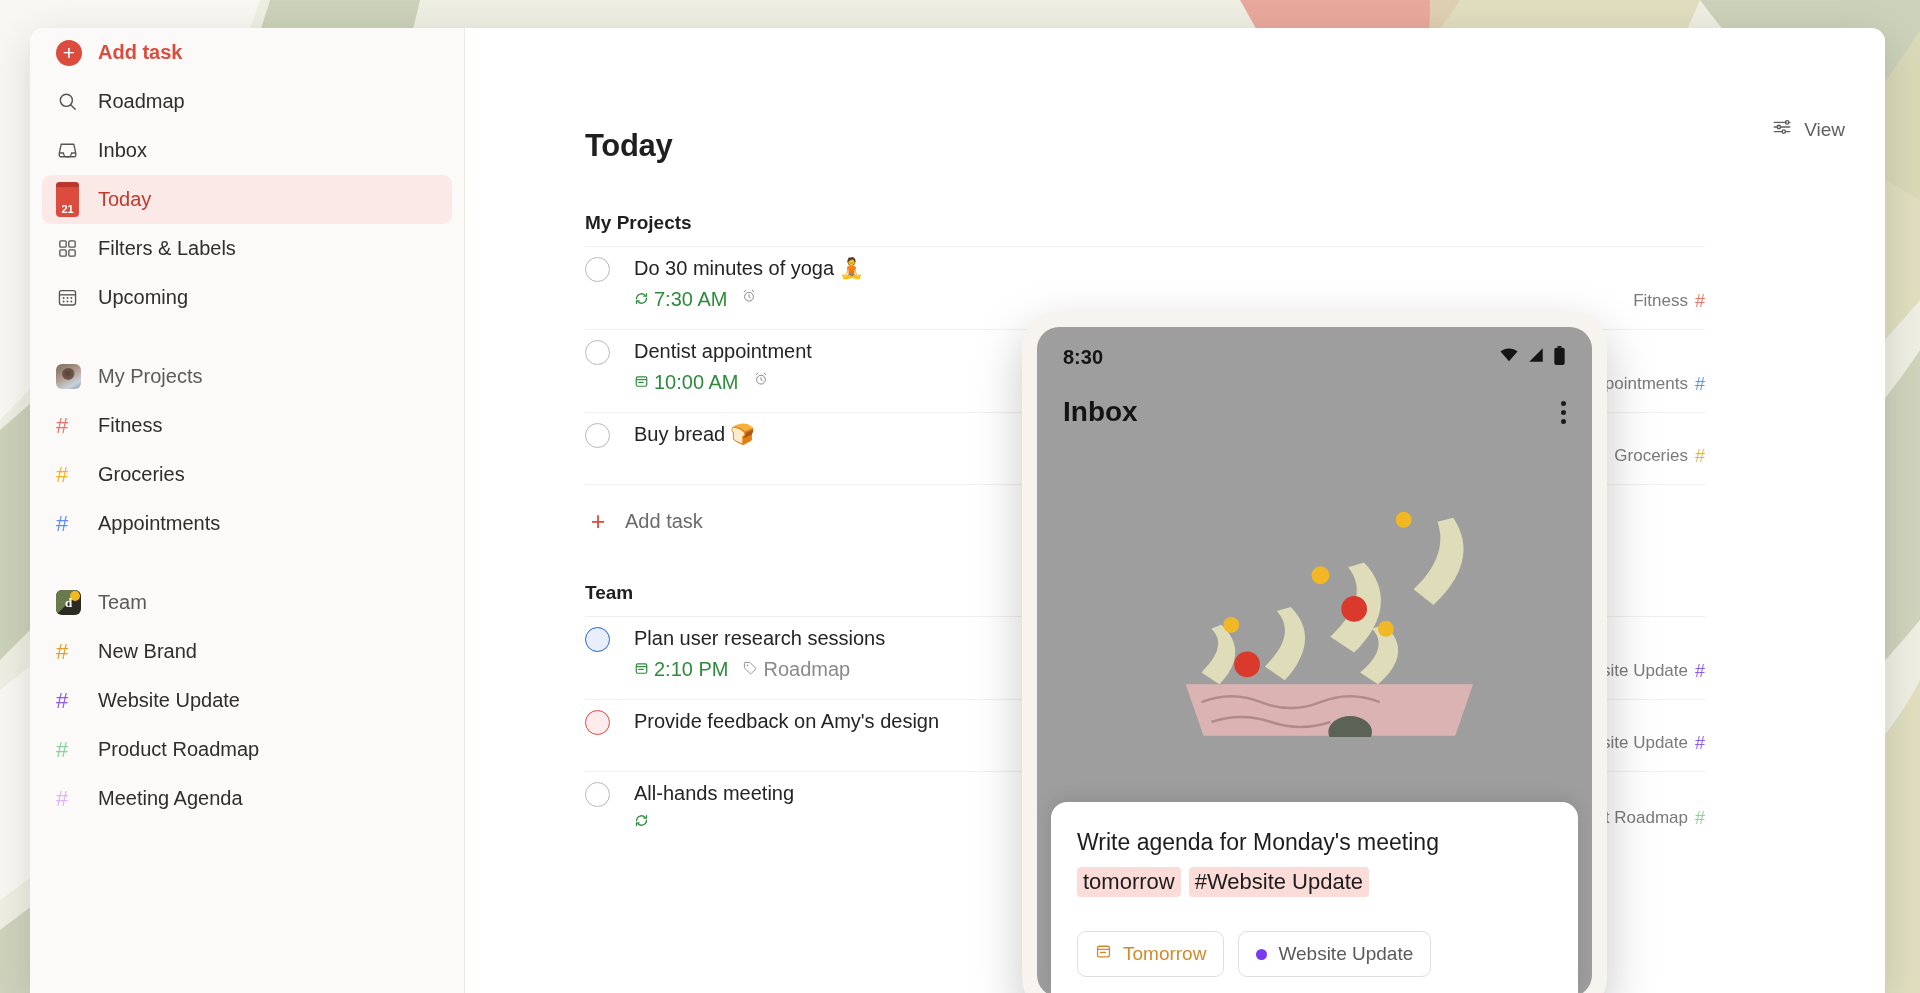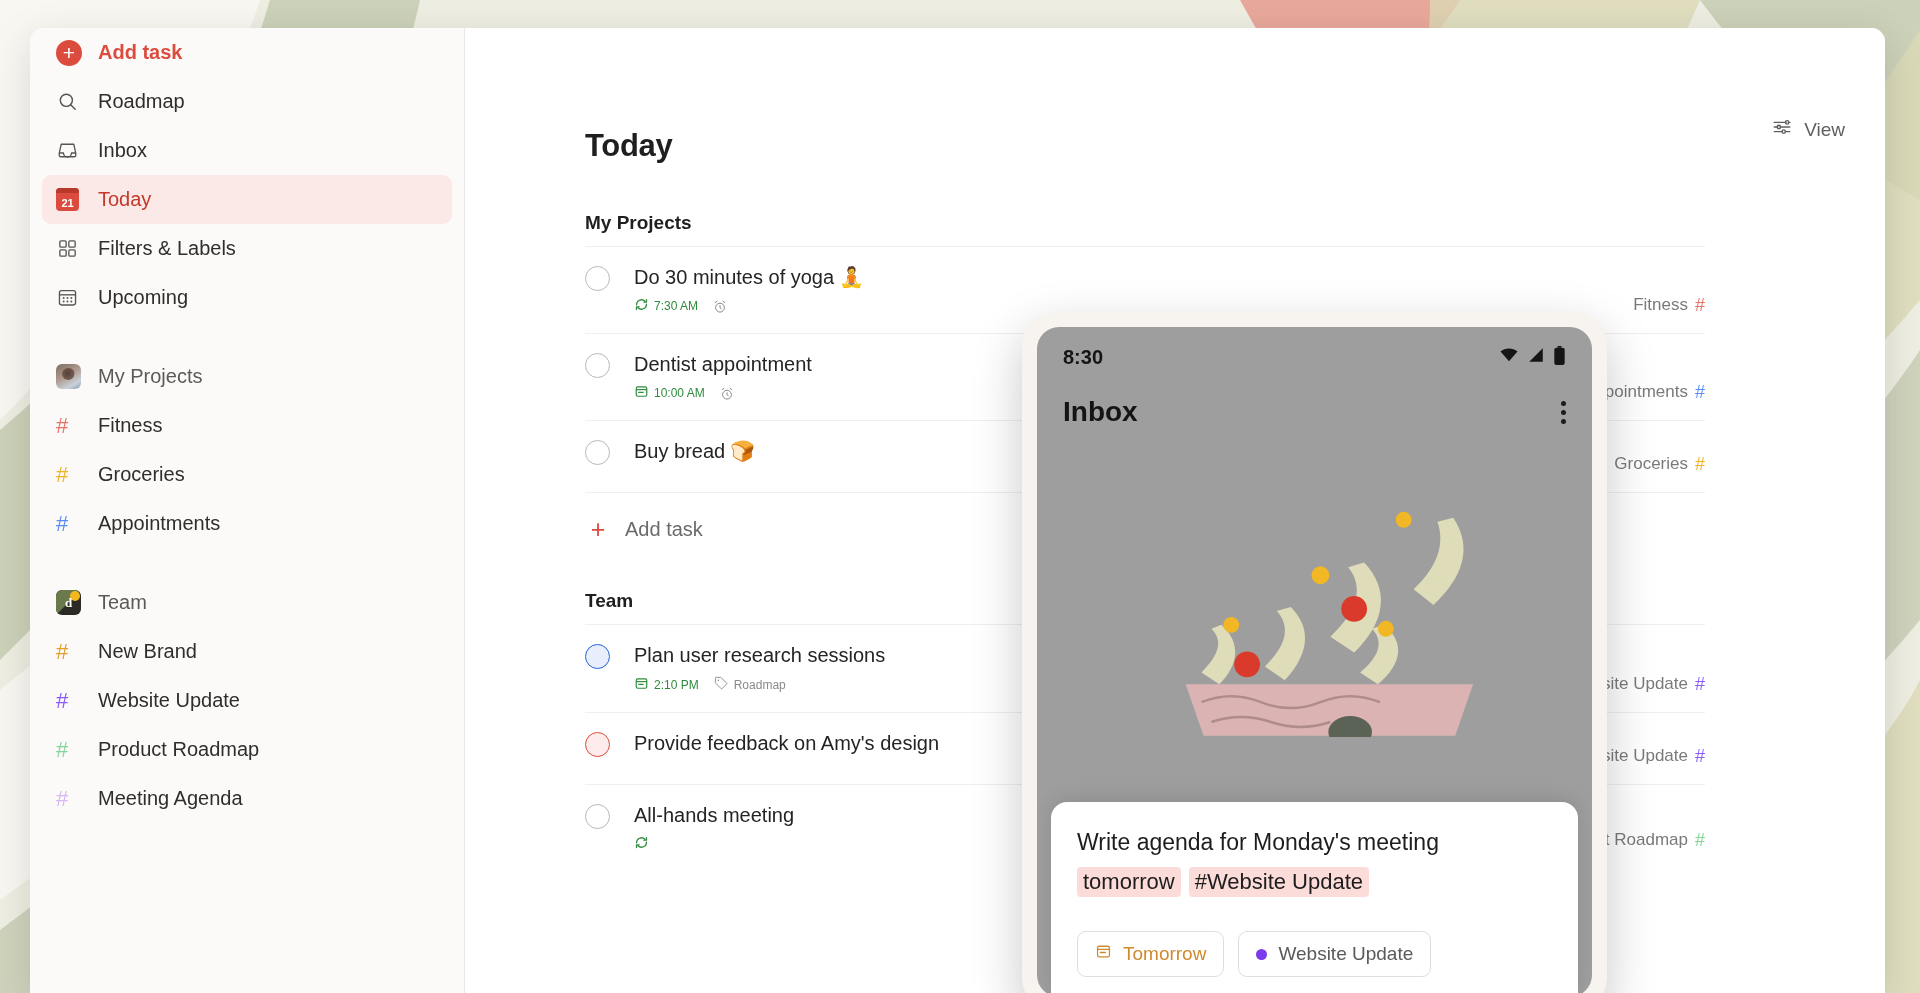--- a/index.html
+++ b/index.html
@@ -96,21 +96,21 @@
     width: 26px; height: 26px; border-radius: 50%;
     background: #dc4c3e; color: #fff;
     display: flex; align-items: center; justify-content: center;
     font-size: 21px; line-height: 1; font-weight: 400;
   }
   .sb-item.active {
     background: #fbe9e7;
     color: #c3392c;
   }
   .cal-today {
-    width: 23px; height: 23px; border-radius: 4px;
+    width: 23px; height: 35px; border-radius: 4px;
     background: #dc4c3e; color: #fff;
     font-size: 11px; font-weight: 700;
     display: flex; align-items: flex-end; justify-content: center;
     padding-bottom: 2px;
     position: relative;
   }
   .cal-today::before{
     content:""; position:absolute; top:0; left:0; right:0; height:5px;
     background:#b8392c; border-radius:4px 4px 0 0;
   }
@@ -174,37 +174,37 @@
     letter-spacing: -.3px;
   }
   .section-title {
     font-size: 19px; font-weight: 700; color: #1f1f1f;
     margin-top: 48px;
   }
   .task-list { margin-top: 12px; width: 1120px; }
   .task-row {
     display: flex; align-items: flex-start;
     border-top: 1px solid #f0efed;
-    padding: 18px 0 18px 0;
+    padding: 9px 0 18px 0;
     min-height: 72px;
     position: relative;
   }
   .task-row:first-child { border-top: 1px solid #f0efed; }
   .chk {
     width: 25px; height: 25px; border-radius: 50%;
     border: 1.6px solid #b9b9b9;
     flex: 0 0 25px; margin-top: 1px; cursor: pointer;
   }
   .chk.p1 { border-color: #dc4c3e; background: #fdeceb; }
   .chk.p3 { border-color: #2563d6; background: #e8eefb; }
   .task-body { margin-left: 24px; flex: 1 1 auto; }
   .task-title { font-size: 20px; color: #242424; line-height: 1.2; }
   .task-meta {
-    margin-top: 8px; display: flex; align-items: flex-end; gap: 14px;
-    font-size: 12px;
+    margin-top: 8px; display: flex; align-items: flex-start; gap: 14px;
+    font-size: 20px;
   }
   .meta-date { color: #2e8b3d; display: flex; align-items: center; gap: 5px; }
   .meta-grey { color: #8a8a8a; display: flex; align-items: center; gap: 5px; }
   .task-project {
     position: absolute; right: 0; bottom: 18px;
     display: flex; align-items: center; gap: 7px;
     font-size: 17px; color: #7a7a7a; white-space: nowrap;
   }
   .add-task-row {
     display: flex; align-items: center; gap: 16px;

